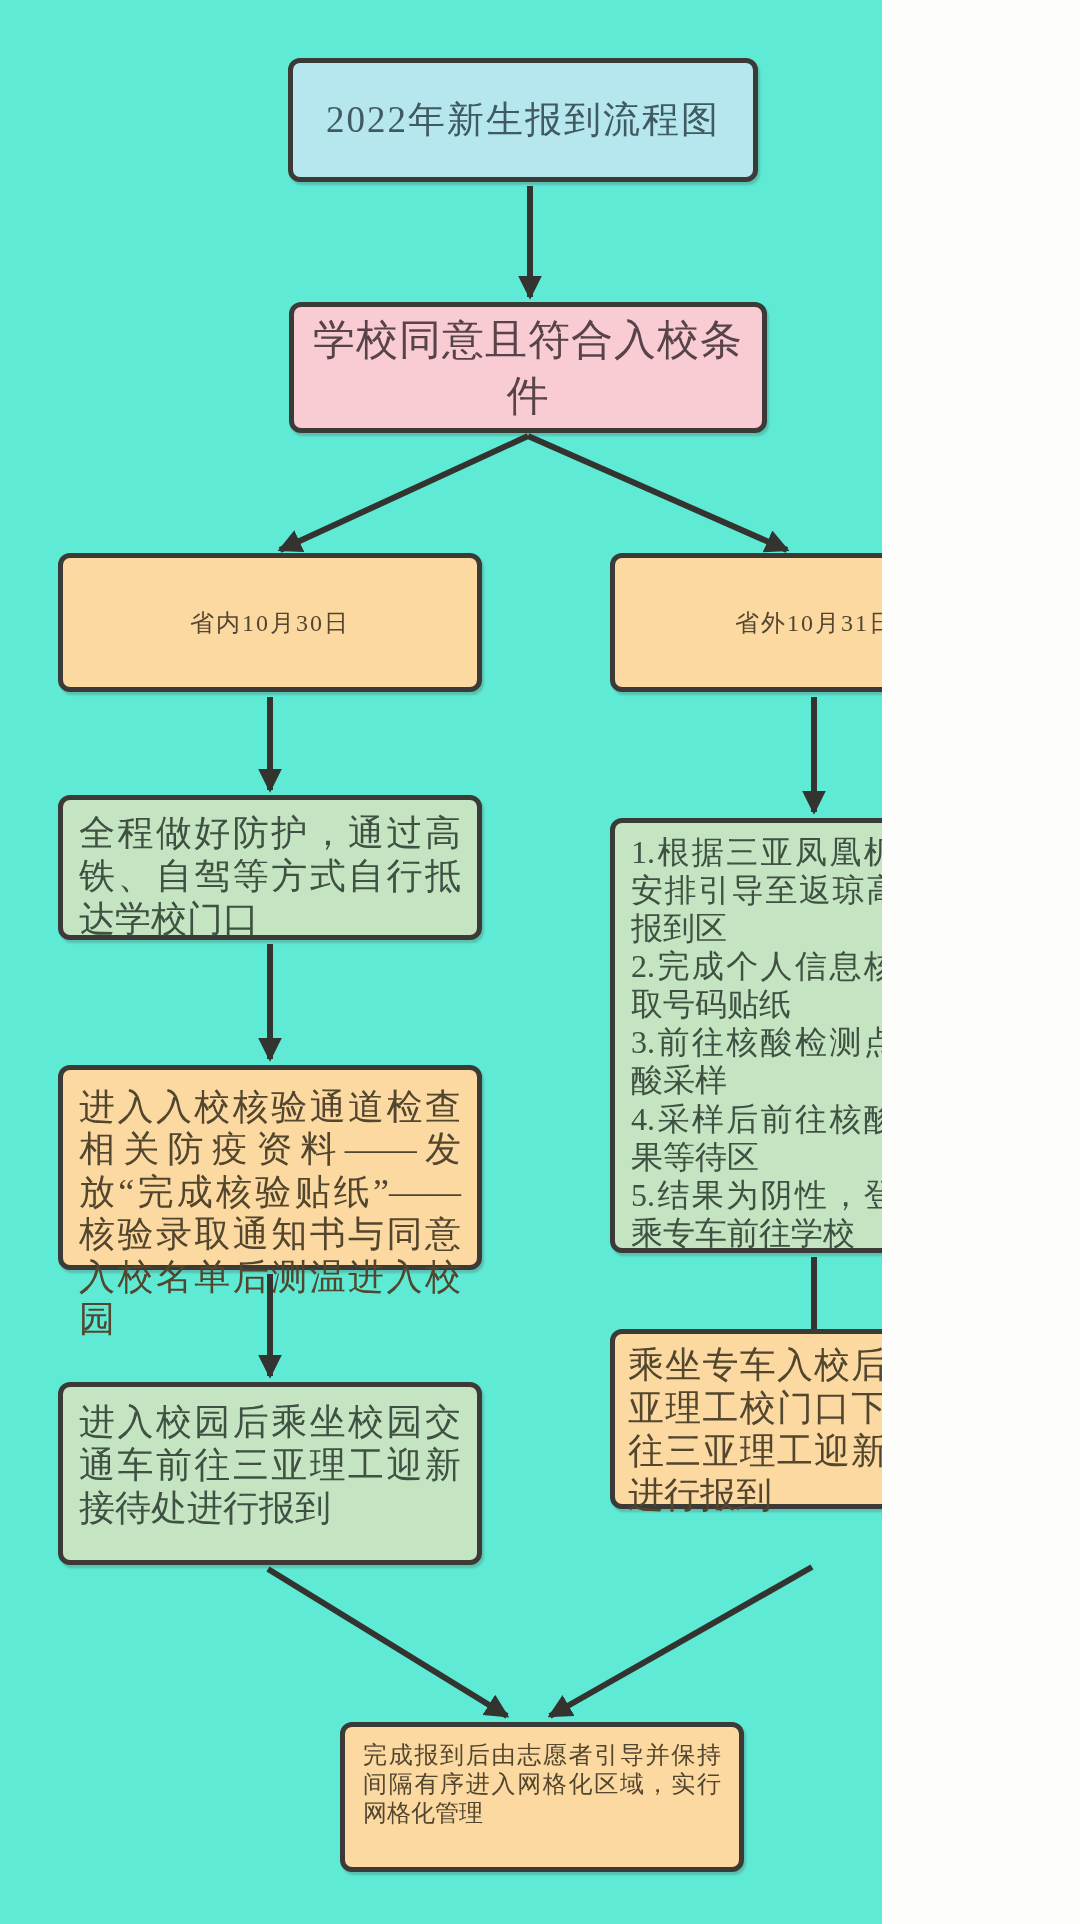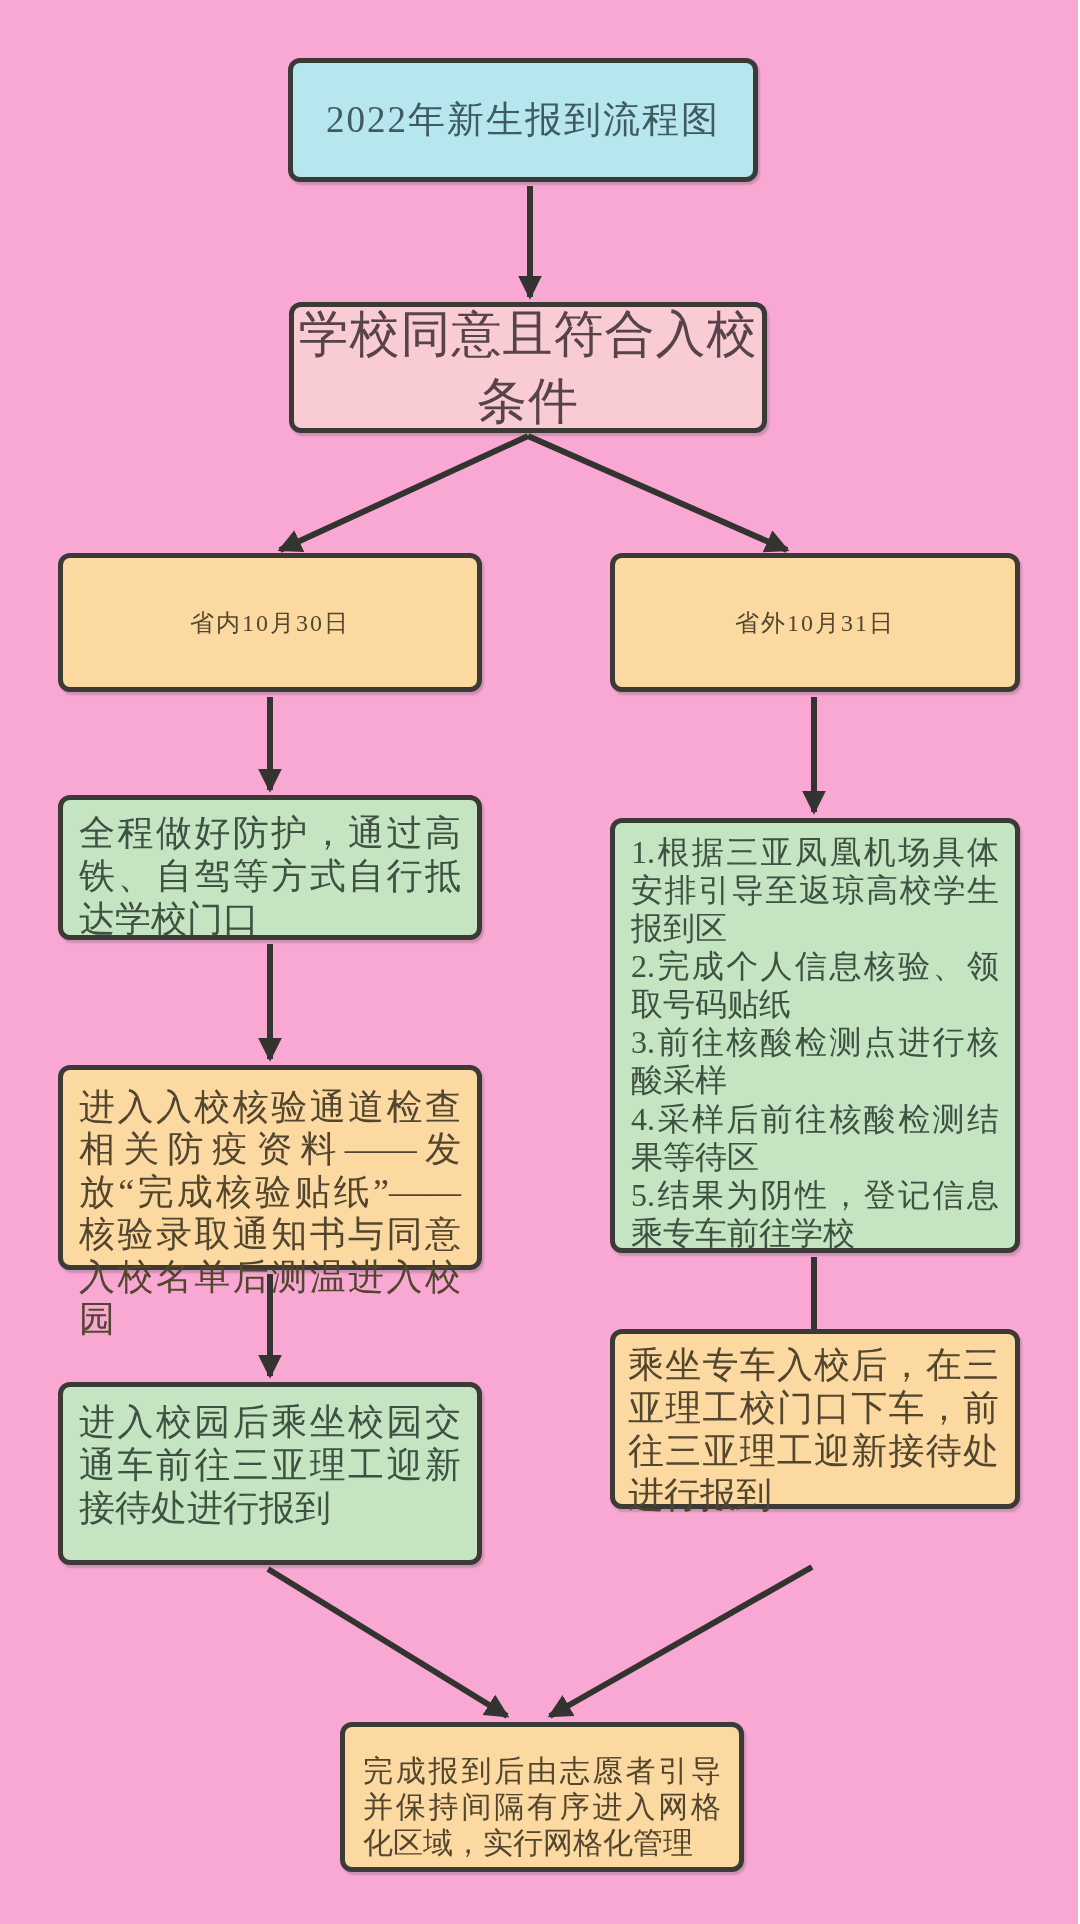--- a/index.html
+++ b/index.html
@@ -1,40 +1,40 @@
 <!DOCTYPE html>
 <html><head>
 <meta charset="utf-8">
 <style>
   html,body{margin:0;padding:0;background:#fdfdfb;}
   #canvas{
     position:relative;
-    width:1078px;height:1924px;
-    background:#f9a8d4;
+    width:882px;height:1924px;
+    background:#5eead4;
     font-family:"Liberation Serif","DejaVu Serif",serif;
     overflow:hidden;
   }
   .box{
     position:absolute;
     box-sizing:border-box;
     border:5px solid #3b3a37;
     border-radius:12px;
     box-shadow:2px 3px 2px rgba(70,70,70,.25);
   }
   .center{
     display:flex;align-items:center;justify-content:center;
     text-align:center;
   }
   .bg-cyan{background:#b6e6ee;}
   .bg-pink{background:#f9ccd4;}
   .bg-orange{background:#fbd9a1;}
   .bg-green{background:#c5e4c2;}
 
   .title-text{font-size:37px;color:#3f5a60;letter-spacing:2px;}
-  .cond-text{font-size:50px;color:#574349;letter-spacing:1px;}
+  .cond-text{font-size:42px;color:#574349;letter-spacing:1px;}
   .date-text{font-size:24px;color:#53462f;letter-spacing:2px;}
 
   .body-text{
     padding:10px 16px;
     font-size:36px;
     line-height:1.2;
     text-align:justify;
     text-justify:inter-ideograph;
     word-break:normal;
   }
@@ -44,21 +44,21 @@
 
   #box-title{left:288px;top:58px;width:470px;height:124px;}
   #box-condition{left:289px;top:302px;width:478px;height:131px;}
   #box-left-date{left:58px;top:553px;width:424px;height:139px;}
   #box-right-date{left:610px;top:553px;width:410px;height:139px;}
   #box-left-step1{left:58px;top:795px;width:424px;height:145px;padding-top:12px;}
   #box-right-step1{left:610px;top:818px;width:410px;height:435px;font-size:32px;line-height:1.19;}
   #box-left-step2{left:58px;top:1065px;width:424px;height:205px;line-height:1.18;padding-top:16px;}
   #box-left-step3{left:58px;top:1382px;width:424px;height:183px;padding-top:14px;}
   #box-right-step2{left:610px;top:1329px;width:410px;height:180px;padding-top:10px;padding-left:13px;}
-  #box-final{left:340px;top:1722px;width:404px;height:150px;font-size:30px;padding:26px 18px;}
+  #box-final{left:340px;top:1722px;width:404px;height:150px;font-size:24px;padding:14px 18px;}
 
   #arrows{position:absolute;left:0;top:0;pointer-events:none;}
   .arrow{stroke:#333330;stroke-width:6;fill:none;}
 </style>
 </head>
 <body>
 
 <div id="canvas">
 
   <svg id="arrows" width="1080" height="1924" viewBox="0 0 1080 1924">

